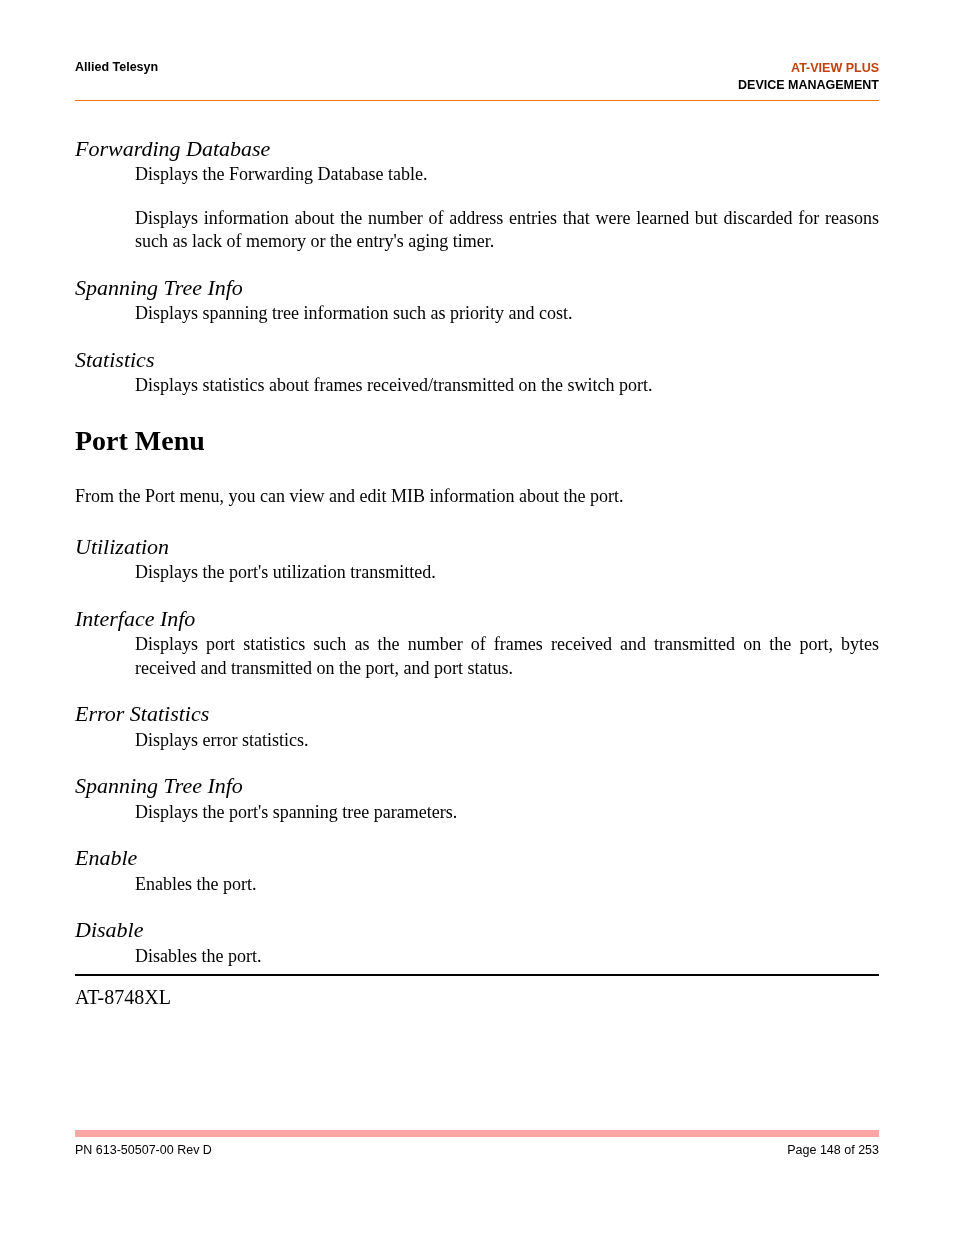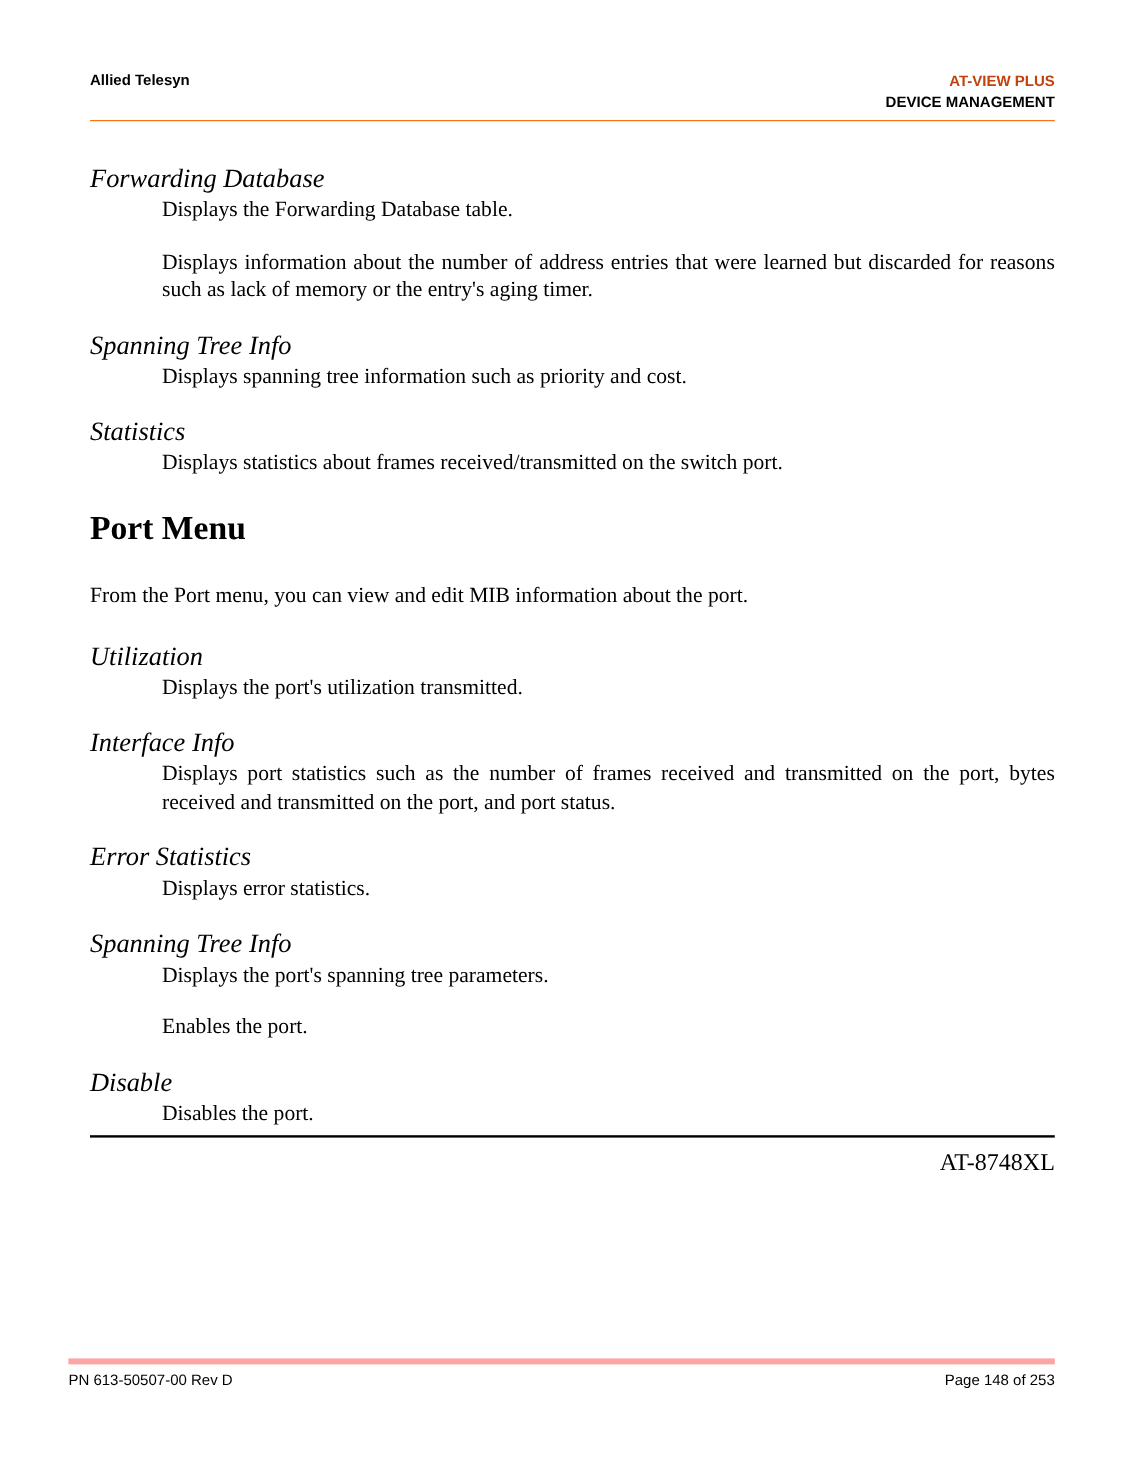--- a/index.html
+++ b/index.html
@@ -67,29 +67,28 @@
       line-height: 1.3;
       margin-bottom: 24px;
     }
     .hr-sep {
       border: none;
       border-top: 2px solid #000000;
       margin-top: 6px;
       margin-bottom: 10px;
     }
     .trailing-model {
-      text-align: right;
       font-size: 20px;
     }
     .footer {
       position: absolute;
       bottom: 78px;
-      left: 57px;
+      left: 75px;
       right: 75px;
-      border-top: 5px solid #fca5a5;
+      border-top: 7px solid #fca5a5;
       padding-top: 6px;
       display: flex;
       justify-content: space-between;
       font-family: Verdana, Geneva, sans-serif;
       font-size: 12.5px;
       margin-top: 48px;
     }
   </style>
 </head>
 <body>
@@ -140,20 +139,21 @@
     <div class="dl-term">Error Statistics</div>
     <div class="dl-desc">Displays error statistics.</div>
   </div>
 
   <div class="dl-block">
     <div class="dl-term">Spanning Tree Info</div>
     <div class="dl-desc">Displays the port's spanning tree parameters.</div>
   </div>
 
   <div class="dl-block">
+    <div class="dl-term">Enable</div>
     <div class="dl-desc">Enables the port.</div>
   </div>
 
   <div class="dl-block" style="margin-bottom:6px;">
     <div class="dl-term">Disable</div>
     <div class="dl-desc">Disables the port.</div>
   </div>
 
   <hr class="hr-sep">
 

